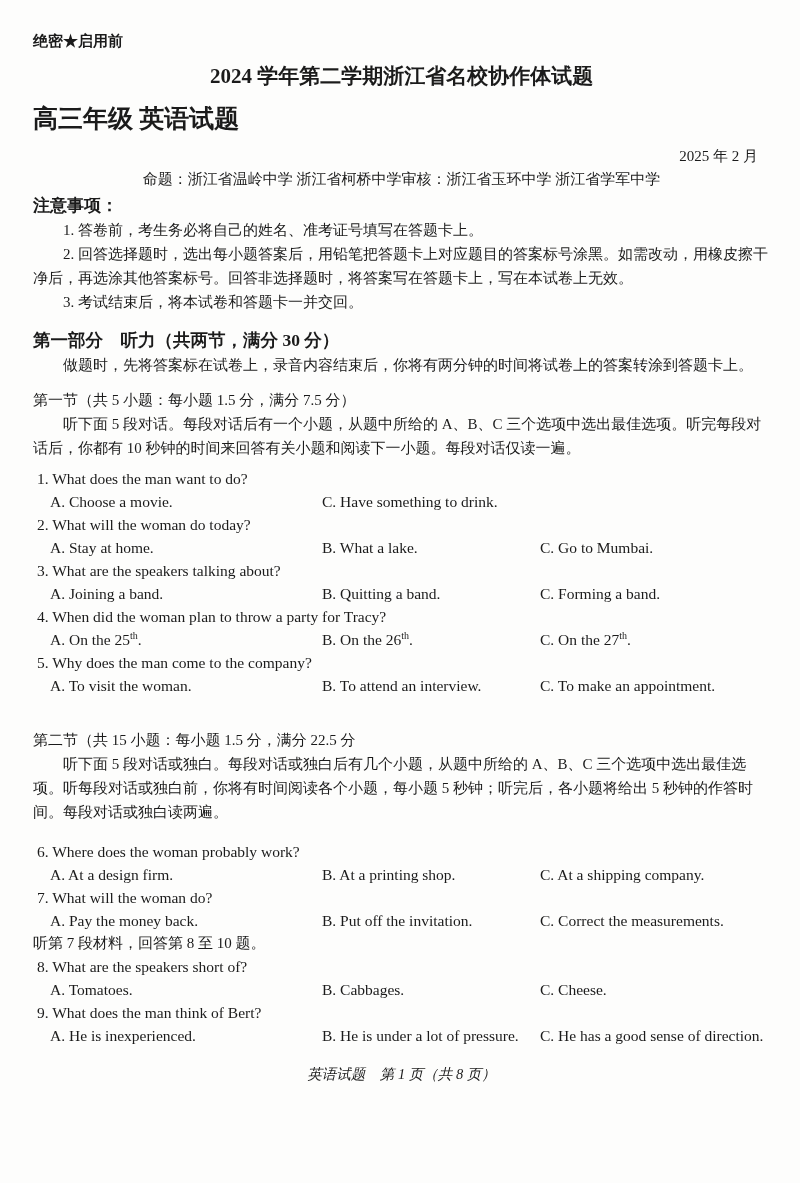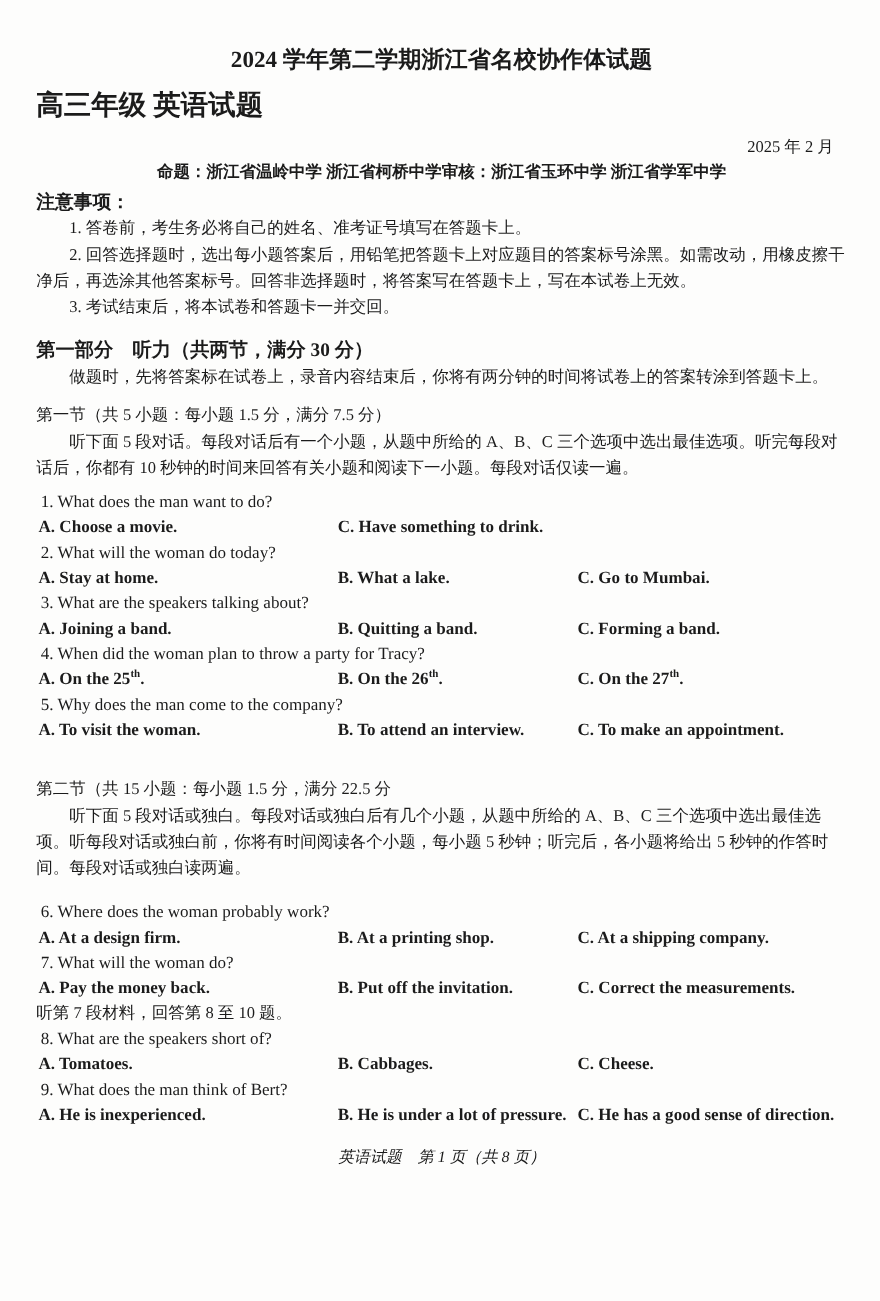--- a/index.html
+++ b/index.html
@@ -38,21 +38,21 @@
   .exam-date {
     text-align: right;
     font-size: 15px;
     line-height: 22px;
     margin-top: 10px;
     padding-right: 12px;
   }
   .setters-line {
     display: flex;
     justify-content: center;
-    font-weight: bold;
+    font-weight: normal;
     font-size: 15px;
     line-height: 23px;
     margin-top: 1px;
   }
   .notice-heading {
     font-weight: bold;
     font-size: 17px;
     line-height: 24px;
     margin-top: 3px;
   }
@@ -82,24 +82,23 @@
   .q-block { margin-top: 7px; }
   .q-text {
     font-size: 15.5px;
     line-height: 23px;
     margin-left: 4px;
     white-space: nowrap;
   }
   .opt-row {
     display: grid;
     grid-template-columns: 272px 218px auto;
-    margin-left: 2px;
+    margin-left: 17px;
     font-size: 15.5px;
     line-height: 23px;
-    font-weight: bold;
   }
   .opt { white-space: nowrap; }
   .material-heading {
     font-size: 15px;
     line-height: 23px;
     margin-top: 0;
   }
   .gap-md { height: 16px; }
   .gap-lg { height: 20px; }
   .footer {
@@ -109,20 +108,21 @@
     line-height: 22px;
     margin-top: 16px;
   }
   sup { font-size: 10px; line-height: 0; }
 </style>
 </head>
 <body>
 
 <div class="page">
 
+  <div class="classified">绝密★启用前</div>
 
   <div class="exam-title">2024 学年第二学期浙江省名校协作体试题</div>
   <div class="paper-title">高三年级 英语试题</div>
   <div class="exam-date">2025 年 2 月</div>
 
   <div class="setters-line">
     <span>命题：浙江省温岭中学  浙江省柯桥中学</span>
     <span>审核：浙江省玉环中学  浙江省学军中学</span>
   </div>
 

